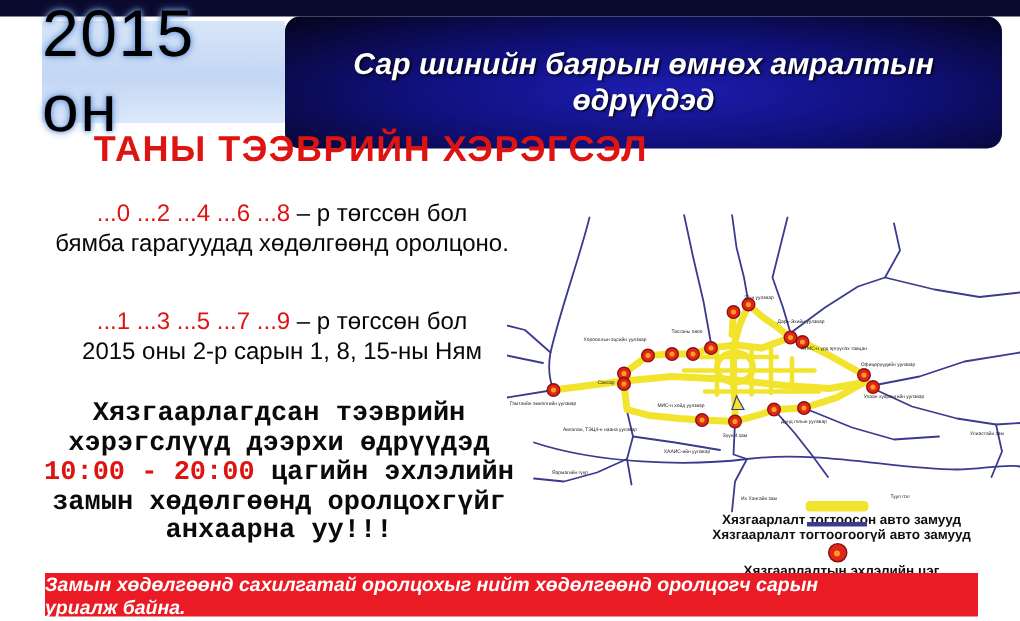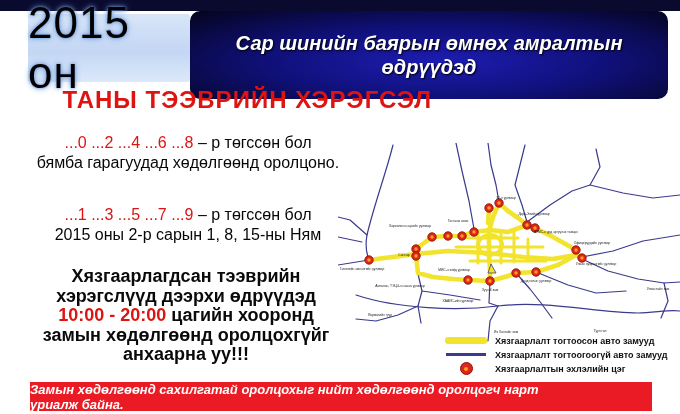--- a/index.html
+++ b/index.html
@@ -43,37 +43,37 @@
 
   
   .rule{left:2px;width:372px;text-align:center;font-size:16px;line-height:20px;color:#070707;margin-top:16px;}
   .rule-1{top:117px;}
   .rule-2{top:189px;}
   .rule .nums{color:var(--accent-red,#dd2017);}
 
   
   .warning{
     left:2px;top:267px;width:368px;text-align:center;
-    font-weight:bold;font-size:18px;line-height:19.5px;color:#0a0a0a;
+    font-weight:bold;font-size:18px;line-height:19.5px;color:#0a0a0a;font-family:Liberation Mono, monospace;
   }
   .warning .time{color:var(--accent-red,#dd1411);}
 
   
   .map-wrap{left:338px;top:143px;width:342px;height:202px;}
   .map-wrap svg{width:100%;height:100%;display:block;}
   .road-normal{fill:none;stroke:var(--road-navy,#3a3a8e);stroke-width:1.2;stroke-linecap:round;stroke-linejoin:round;}
   .road-restricted{fill:none;stroke:var(--road-yellow,#f2e32c);stroke-width:4.6;stroke-linecap:round;stroke-linejoin:round;}
   .road-restricted.thin{stroke-width:3;}
   .marker-outer{fill:var(--marker-red,#e0251a);stroke:#8c120c;stroke-width:0.9;}
   .marker-inner{fill:var(--marker-orange,#ff9e1b);}
   .map-label{font-size:3.3px;fill:#1c1c1c;text-anchor:middle;font-family:"Liberation Sans",sans-serif;}
 
   
   .legend{left:443px;top:334px;width:230px;}
-  .legend-row{display:flex;align-items:center;height:13px;margin-bottom:1px;}
+  .legend-row{display:flex;align-items:center;height:13px;margin-bottom:1px;flex-direction:column;}
   .legend-swatch{width:46px;display:flex;align-items:center;justify-content:center;flex:none;}
   .swatch-restricted{width:42px;height:7px;border-radius:3px;background:var(--road-yellow,#f2e32c);}
   .swatch-normal{width:40px;height:2.5px;background:var(--road-navy,#3a3a8e);}
   .swatch-point{width:11px;height:11px;border-radius:50%;background:var(--marker-red,#e0251a);border:1.5px solid #8c120c;display:flex;align-items:center;justify-content:center;}
   .swatch-point i{width:4px;height:4px;border-radius:50%;background:var(--marker-orange,#ff9e1b);}
   .legend-label{font-size:9px;font-weight:bold;color:#101010;padding-left:6px;white-space:nowrap;}
 
   
   .footer-banner{
     left:30px;top:382px;width:622px;height:29px;
@@ -104,21 +104,21 @@
 </div>
 
 <div class="abs rule rule-2">
   <div><span class="nums">...1 ...3 ...5 ...7 ...9</span><span> – р төгссөн бол</span></div>
   <div>2015 оны 2-р сарын 1, 8, 15-ны Ням</div>
 </div>
 
 <div class="abs warning">
   <div>Хязгаарлагдсан тээврийн</div>
   <div>хэрэгслүүд дээрхи өдрүүдэд</div>
-  <div><span class="time">10:00 - 20:00</span><span> цагийн хооронд</span></div>
+  <div><span class="time">10:00 - 20:00</span><span> цагийн эхлэлийн</span></div>
   <div>замын хөдөлгөөнд оролцохгүйг</div>
   <div>анхаарна уу!!!</div>
 </div>
 
 <div class="abs map-wrap">
   <svg viewBox="0 0 342 202">
 
     <g>
       <path class="road-normal" d="M55,2 C48,30 36,62 29,92 C27,103 29,112 31,117"></path>
       <path class="road-normal" d="M29,92 L12,77 L0,74"></path>
@@ -271,14 +271,14 @@
     <span class="legend-swatch">
         <span class="swatch-point">
           <i></i>
         </span>
       </span>
     <span class="legend-label">Хязгаарлалтын эхлэлийн цэг</span>
   </div>
 </div>
 
 <div class="abs footer-banner">
-  <span>Замын хөдөлгөөнд сахилгатай оролцохыг нийт хөдөлгөөнд оролцогч нарт уриалж байна.</span>
+  <span>Замын хөдөлгөөнд сахилгатай оролцохыг нийт хөдөлгөөнд оролцогч сарын уриалж байна.</span>
 </div>
 
 </body></html>

